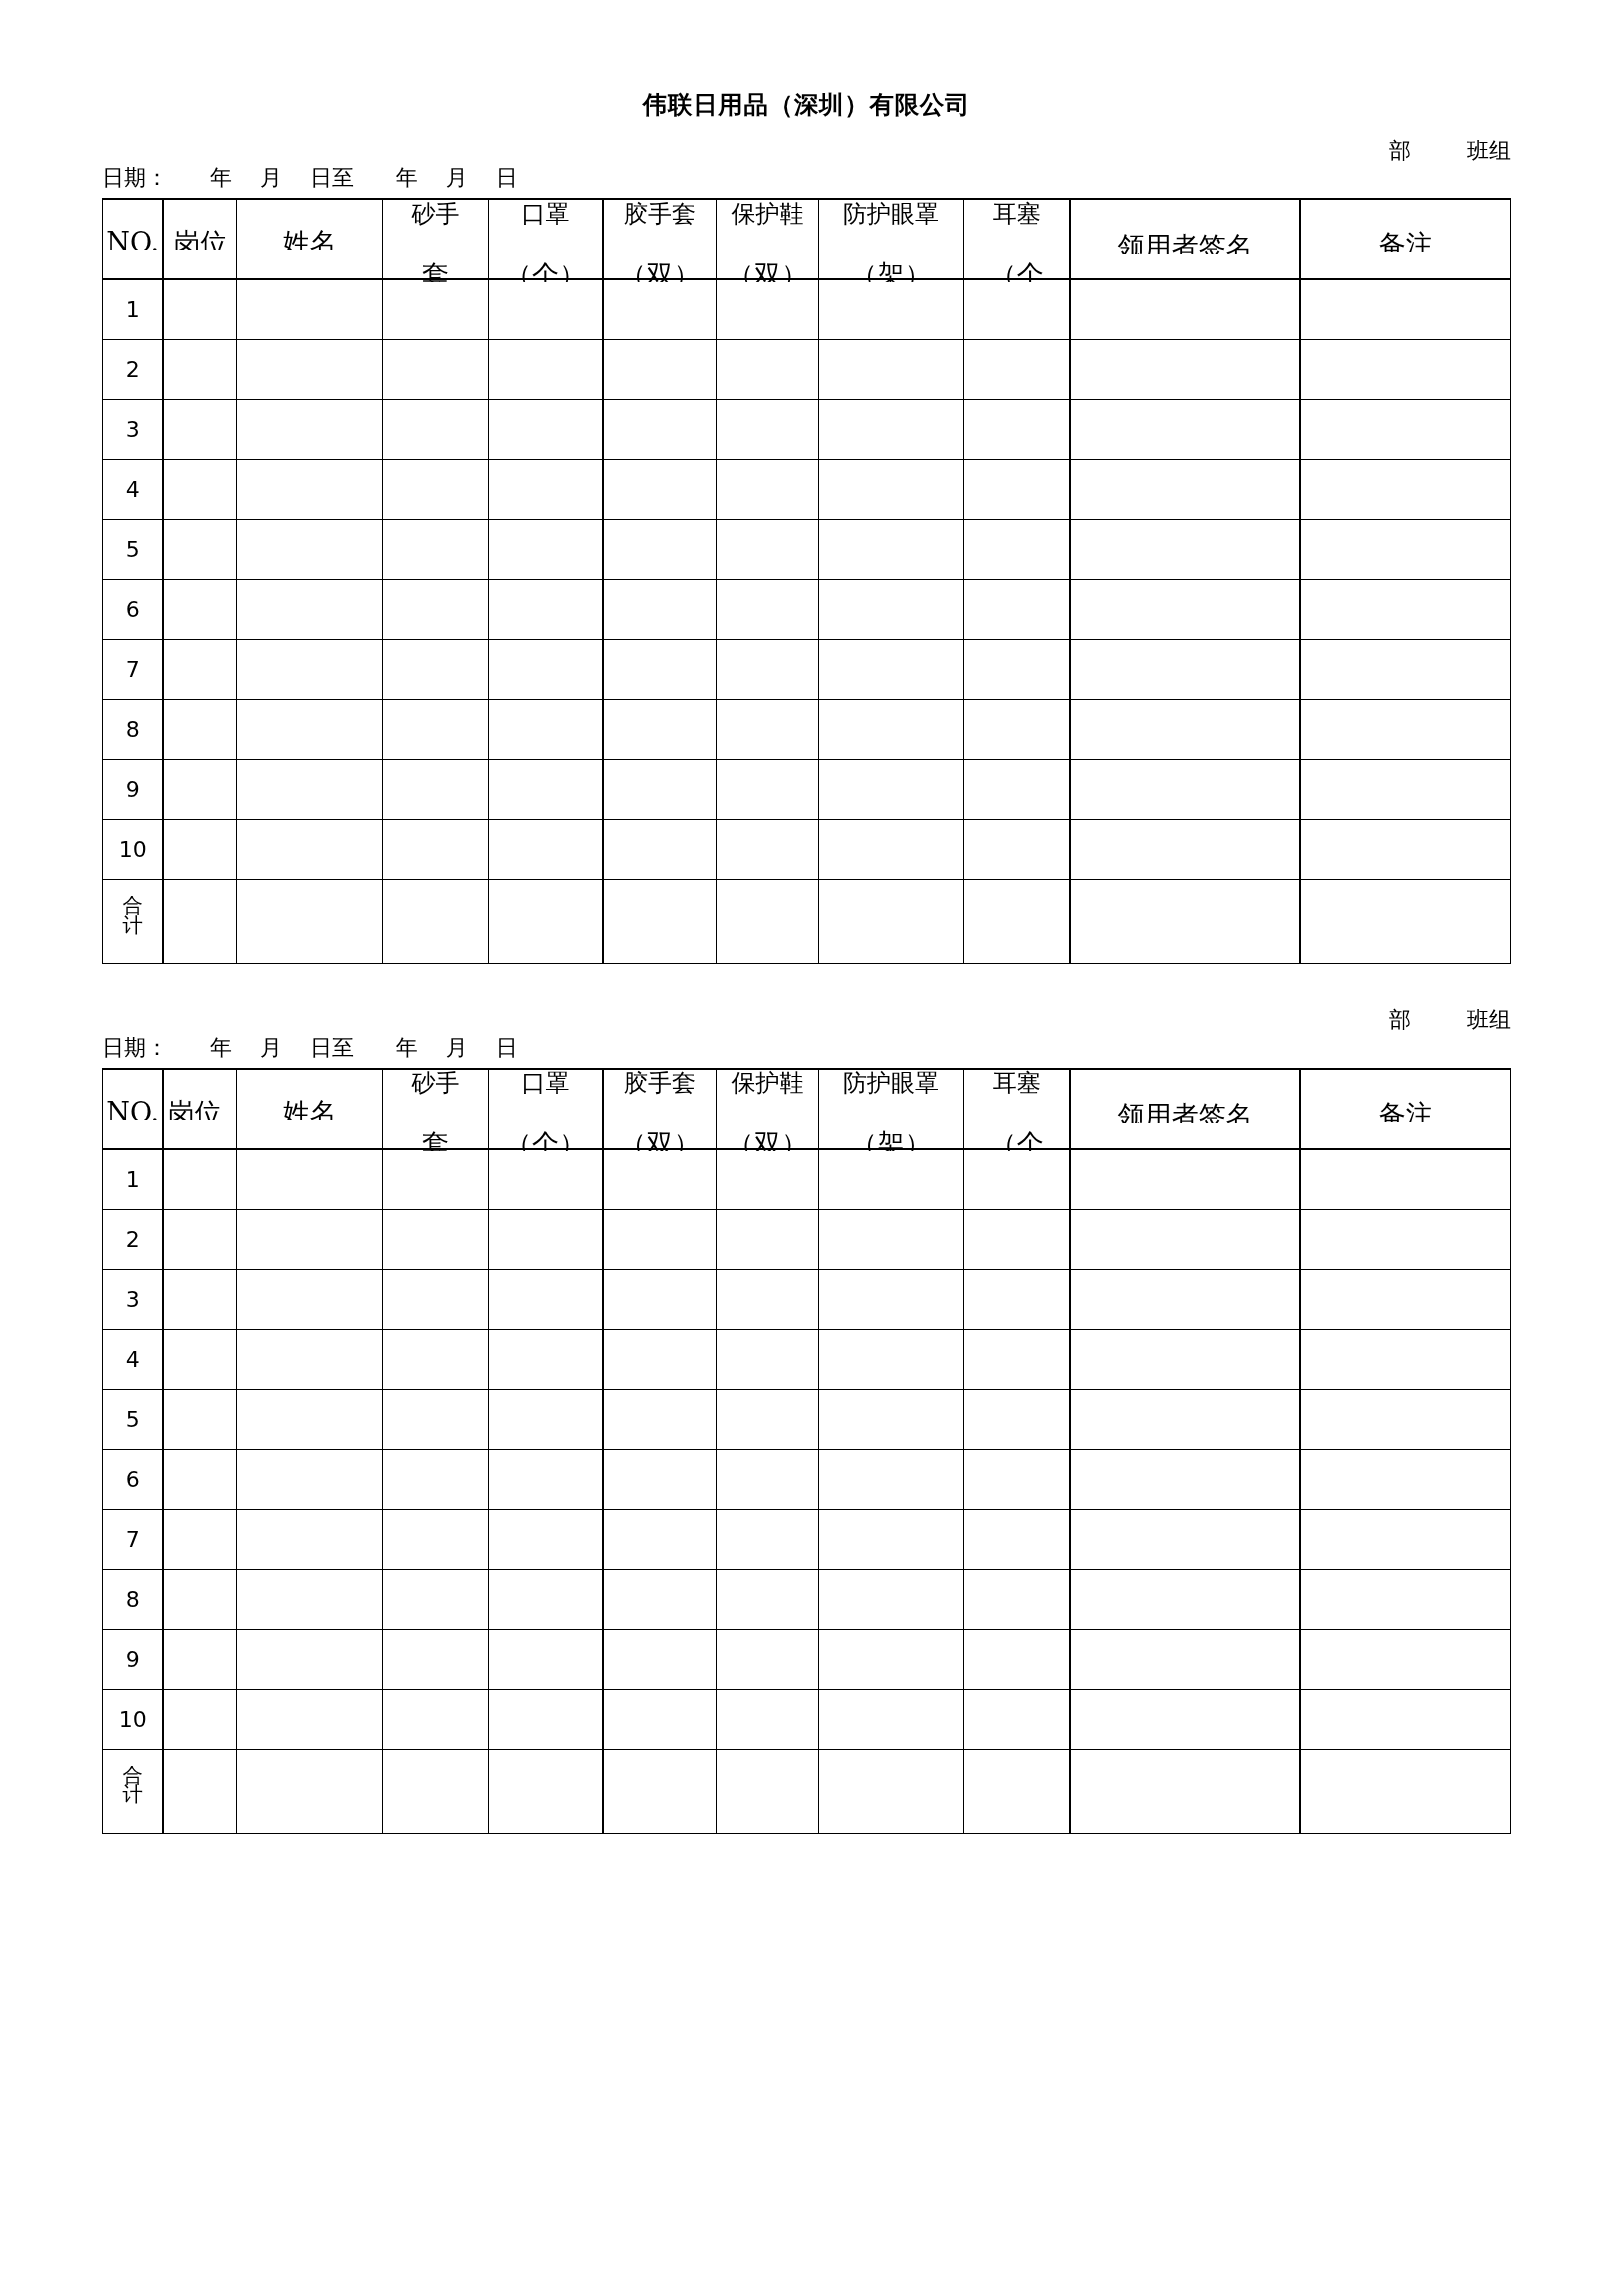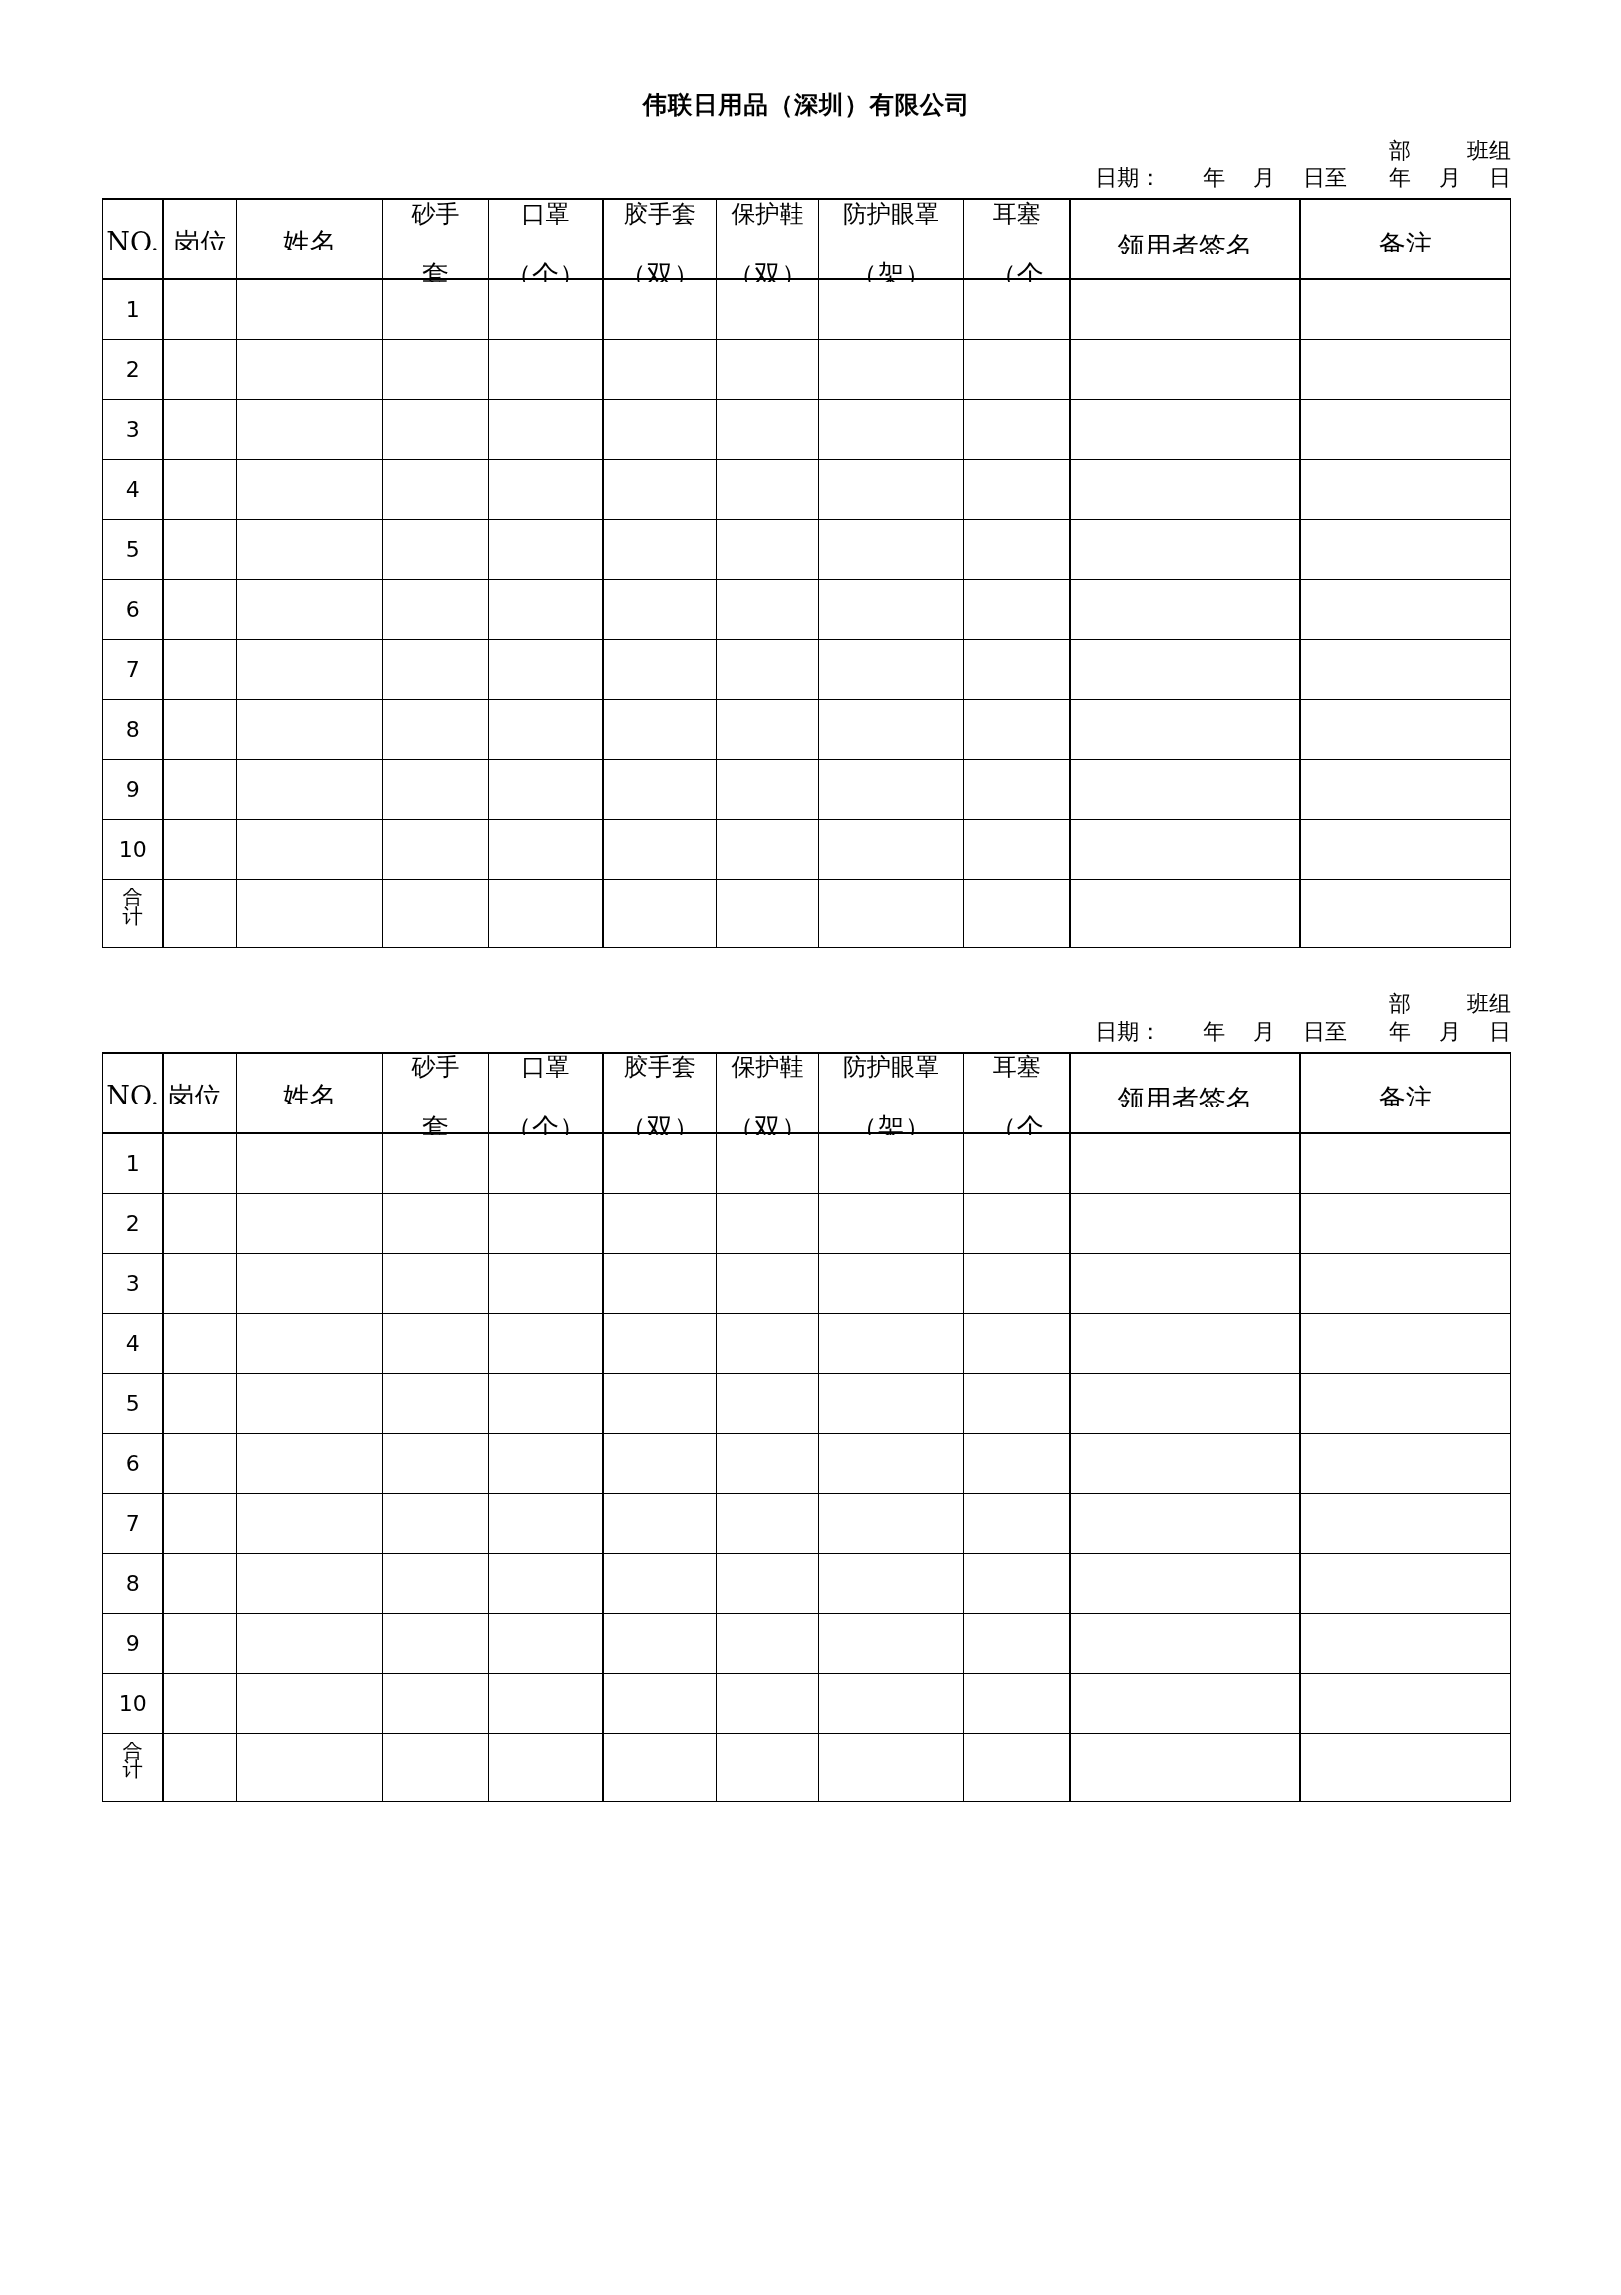--- a/index.html
+++ b/index.html
@@ -53,21 +53,20 @@
     position: relative;
   }
   .meta-dept {
     text-align: right;
     font-size: 22px;
     line-height: 1.25;
     padding-right: 0px;
     white-space: pre;
   }
   .meta-date {
-    text-align: right;
     font-size: 22px;
     line-height: 1.25;
     white-space: pre;
     padding-right: 0px;
   }
 
   
   table.reg-table {
     width: 1409px;
     margin: 0 auto;
@@ -145,27 +144,26 @@
     font-size: 22px;
     font-family: "DejaVu Sans", "Liberation Sans", sans-serif;
   }
   tbody tr.total-row td {
     height: 55px;
   }
   .total-vertical {
     font-size: 20.4px;
     line-height: 0.95;
     width: 1.2em;
-    margin: 8px auto;
+    margin: 16px auto;
     word-break: break-all;
     text-align: center;
     overflow: hidden;
     height: 51px;
     display: block;
-    font-family: Liberation Mono, monospace;
   }
 
   
   .notes {
     width: 1450px;
     margin: 0 auto;
     padding-top: 28px;
     font-size: 22px;
     line-height: 1.6;
   }

